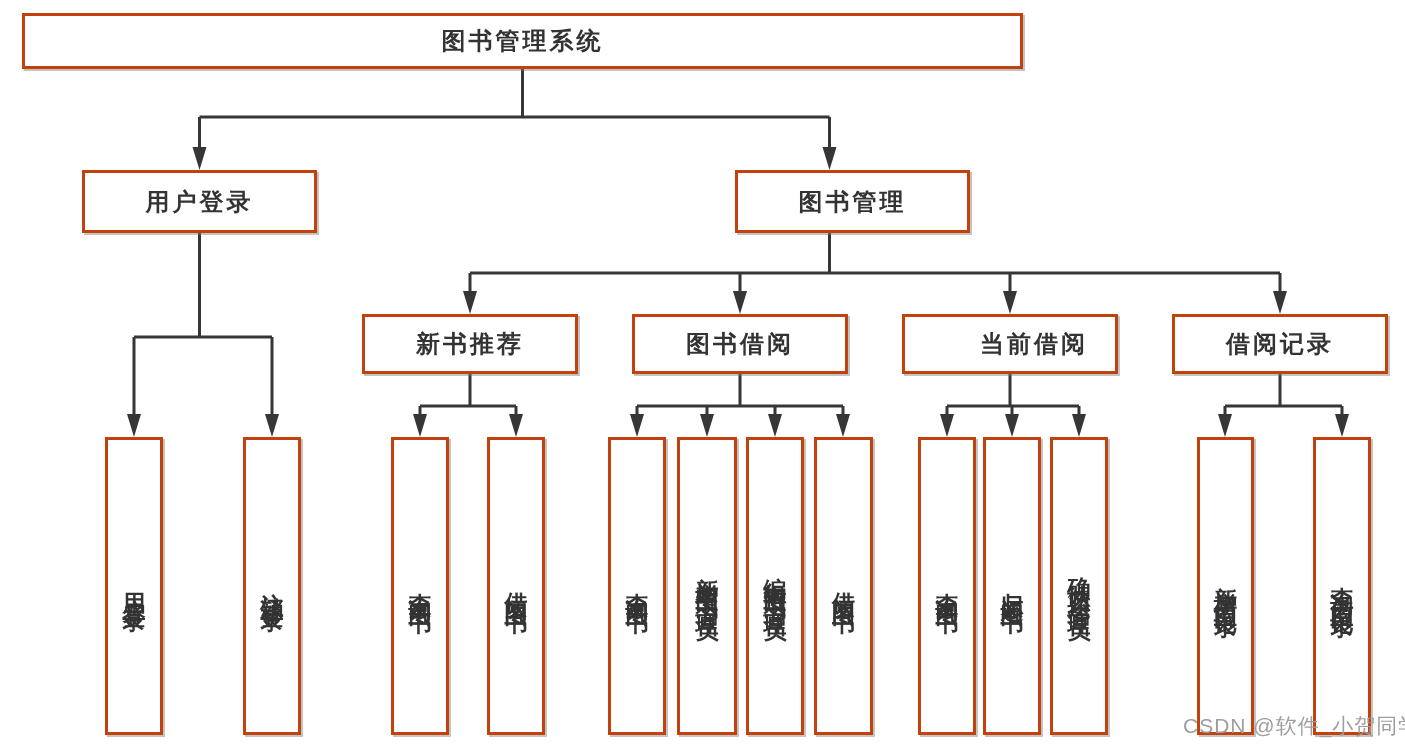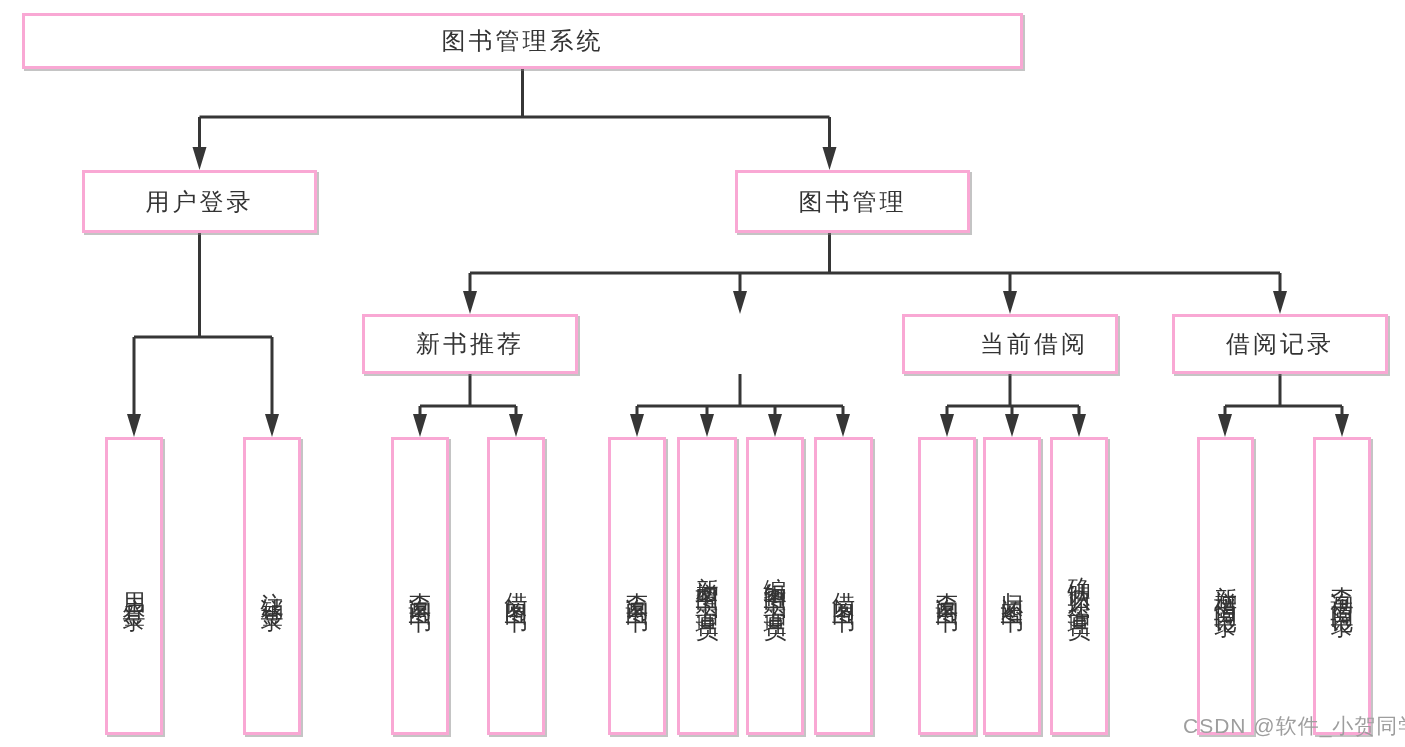--- a/index.html
+++ b/index.html
@@ -14,26 +14,27 @@
   }
   .connectors {
     position: absolute;
     left: 0; top: 0;
     width: 1405px; height: 747px;
     pointer-events: none;
   }
   .box {
     position: absolute;
     box-sizing: border-box;
-    border: 3px solid #f9a8d4;
+    border: 3px solid #c2410c;
     background: #ffffff;
     display: flex;
     align-items: center;
     justify-content: center;
     box-shadow: 2px 2px 0 rgba(125,125,125,0.45);
+    font-weight: bold;
   }
   .hbox {
     font-size: 24px;
     letter-spacing: 3px;
     white-space: nowrap;
   }
   .vbox {
     writing-mode: vertical-lr;
     text-orientation: mixed;
     font-size: 23px;
@@ -111,20 +112,21 @@
       M1218,414 L1232,414 L1225,437 Z
       M1335,414 L1349,414 L1342,437 Z"></path>
   </svg>
 
   <div class="box hbox" style="left:22px; top:13px; width:1001px; height:56px;">图书管理系统</div>
 
   <div class="box hbox" style="left:82px; top:170px; width:235px; height:63px;">用户登录</div>
   <div class="box hbox" style="left:712px; top:170px; width:235px; height:63px;margin-left:23px;">图书管理</div>
 
   <div class="box hbox" style="left:362px; top:314px; width:216px; height:60px;">新书推荐</div>
+  <div class="box hbox" style="left:632px; top:314px; width:216px; height:60px;">图书借阅</div>
   <div class="box hbox" style="left:902px; top:314px; width:216px; height:60px;padding-left:48px;">当前借阅</div>
   <div class="box hbox" style="left:1172px; top:314px; width:216px; height:60px;">借阅记录</div>
 
   <div class="box vbox" style="left:105px; top:437px; width:58px; height:298px;">用户登录</div>
   <div class="box vbox" style="left:243px; top:437px; width:58px; height:298px;">注销登录</div>
 
   <div class="box vbox" style="left:391px; top:437px; width:58px; height:298px;">查询图书</div>
   <div class="box vbox" style="left:487px; top:437px; width:58px; height:298px;">借阅图书</div>
 
   <div class="box vbox" style="left:608px; top:437px; width:58px; height:298px;">查询图书</div>

